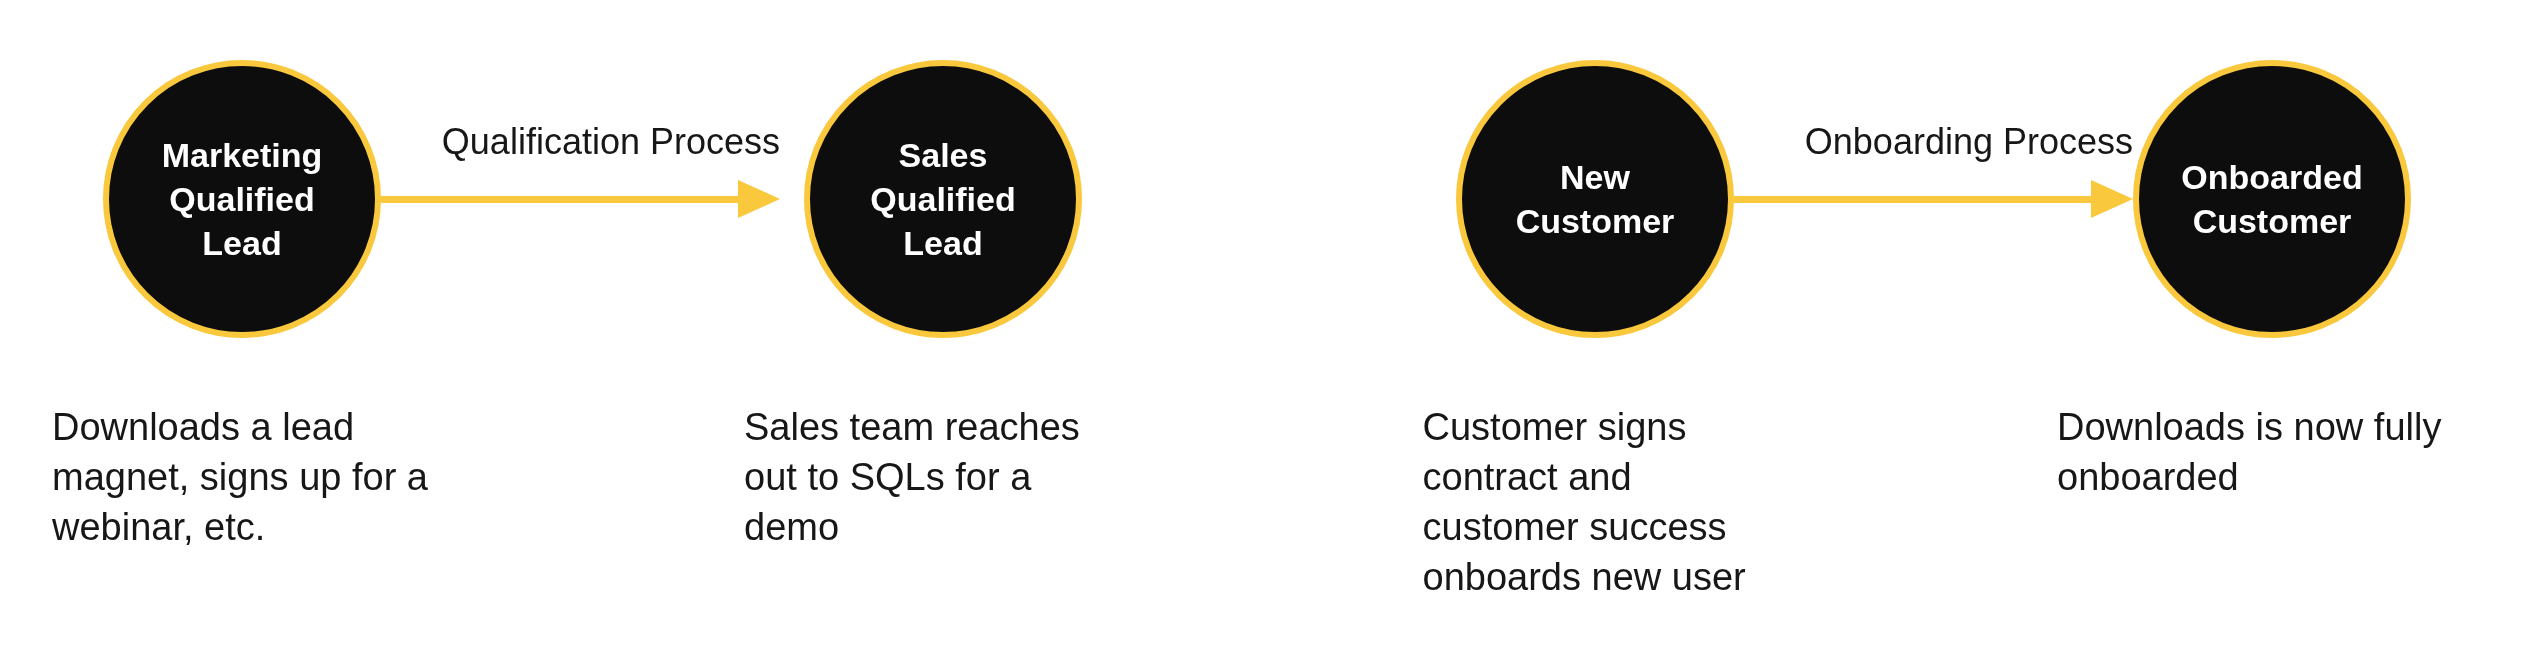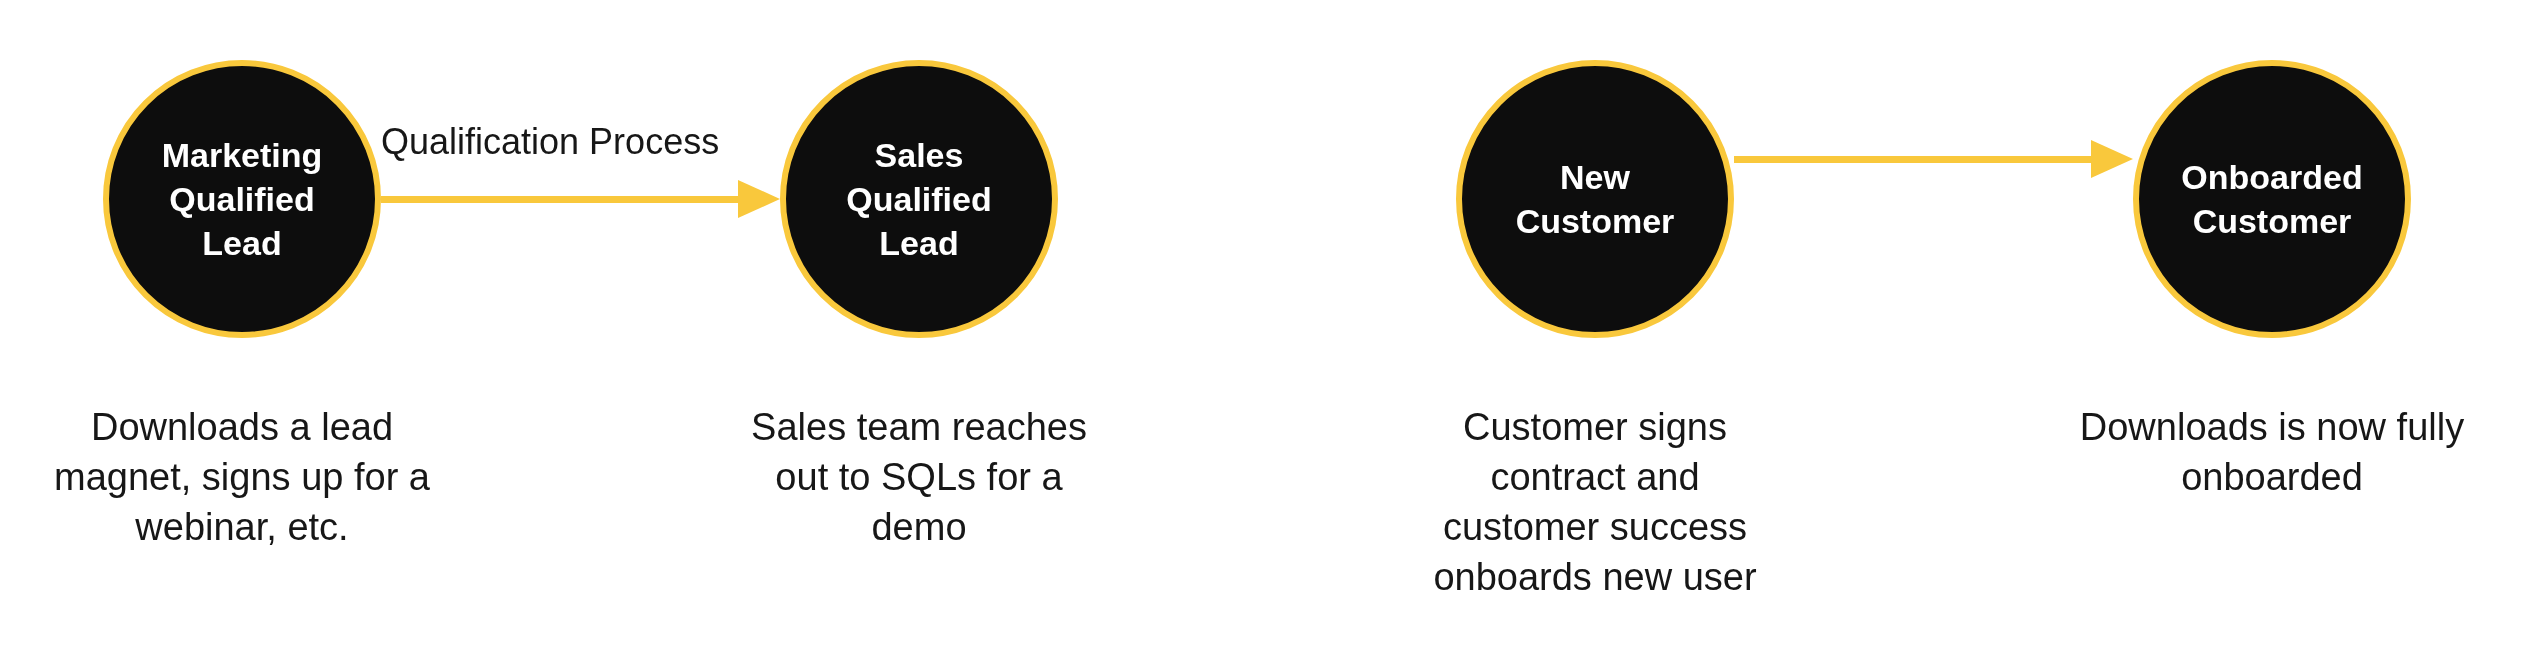--- a/index.html
+++ b/index.html
@@ -39,31 +39,31 @@
   }
   .node-title {
     display: block;
     max-width: 212px;
     color: var(--node-text);
     font-size: 34px;
     font-weight: bold;
     line-height: 44px;
   }
   .node-1 { left: 103px; }
-  .node-2 { left: 780px; }
+  .node-2 { left: 804px; }
   .node-3 { left: 1456px; justify-content: center; }
   .node-4 { left: 2133px; text-align: center; }
 
   
   .connector { position: absolute; top: 122px; }
   .connector-1 { left: 381px;  width: 399px; }
   .connector-2 { left: 1058px; width: 398px; }
   .connector-3 { left: 1734px; width: 399px; }
   .connector-label {
-    text-align: left;
+    text-align: right;
     font-size: 36px;
     line-height: 40px;
     color: var(--text);
     white-space: nowrap;
   }
   .connector-arrow { position: relative; margin-top: 18px; height: 38px; }
   .arrow-line {
     position: absolute;
     left: 0; right: 34px; top: 16px;
     height: 7px;
@@ -76,21 +76,20 @@
     border-left: 42px solid var(--accent);
     border-top: 19px solid transparent;
     border-bottom: 19px solid transparent;
   }
 
   
   .desc {
     position: absolute;
     top: 402px;
     transform: translateX(-50%);
-    text-align: center;
     font-size: 38px;
     line-height: 50px;
     color: var(--text);
   }
   .desc-1 { left: 242px;  width: 380px; }
   .desc-2 { left: 919px;  width: 350px; }
   .desc-3 { left: 1595px; width: 345px; }
   .desc-4 { left: 2272px; width: 430px; }
 </style>
 </head>
@@ -113,20 +112,21 @@
   <div class="node node-2">
     <span class="node-title">Sales Qualified Lead</span>
   </div>
 
 
   <div class="node node-3">
     <span class="node-title">New Customer</span>
   </div>
 
   <div class="connector connector-3">
+    <div class="connector-label">Onboarding Process</div>
     <div class="connector-arrow">
       <div class="arrow-line"></div>
       <div class="arrow-head"></div>
     </div>
   </div>
 
   <div class="node node-4">
     <span class="node-title">Onboarded Customer</span>
   </div>
 

